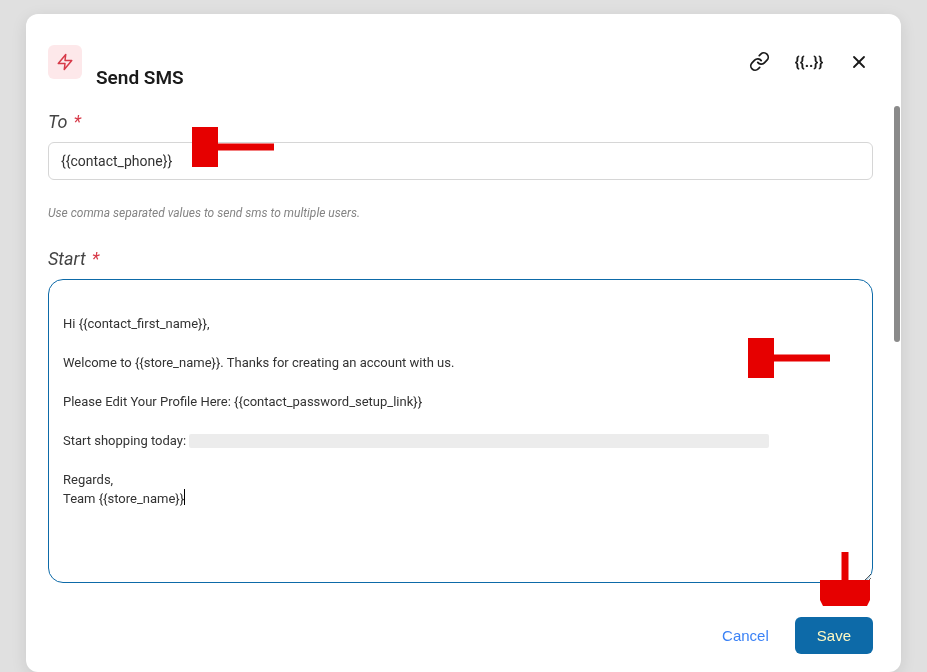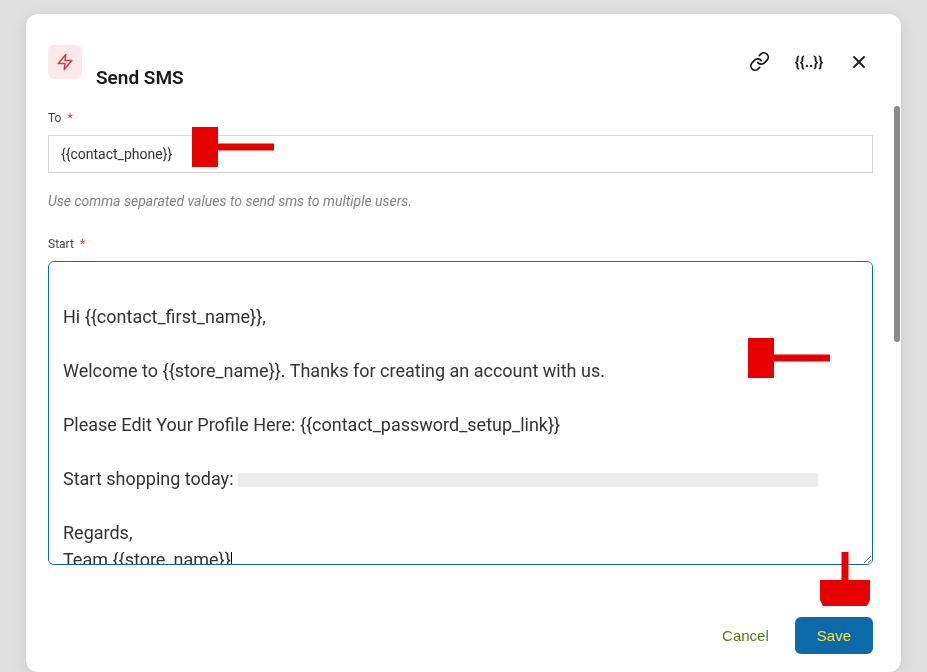--- a/index.html
+++ b/index.html
@@ -60,52 +60,53 @@
       gap: 22px;
     }
     .hact { cursor: pointer; display: flex; align-items: center; justify-content: center; width: 28px; height: 28px; }
     .body {
       flex: 1;
       padding: 8px 28px 0 22px;
       overflow: hidden;
       position: relative;
     }
     .field-label {
-      font-size: 12px;
+      font-size: 18px;
       color: #444;
       display: flex;
       align-items: center;
       gap: 6px;
       margin-bottom: 10px;
+      font-style: italic;
     }
     .req { color: #d73a49; }
     .input-box {
       width: 100%;
       border: 1px solid #d6d6d6;
-      border-radius: 0;
+      border-radius: 6px;
       padding: 10px 12px;
       font-size: 14px;
       color: #333;
       background: #fff;
       font-family: inherit;
     }
     .hint {
-      font-size: 14px;
+      font-size: 12px;
       font-style: italic;
       color: #848484;
-      margin-top: 20px;
+      margin-top: 26px;
       margin-bottom: 28px;
     }
     .textarea-box {
       width: 100%;
       height: 304px;
       border: 1px solid #0d6aa8;
-      border-radius: 6px;
+      border-radius: 15px;
       padding: 14px 14px;
-      font-size: 18px;
+      font-size: 13px;
       color: #333;
       background: #fff;
       font-family: inherit;
       line-height: 1.5;
       resize: both;
       overflow: auto;
     }
     .redacted {
       display: inline-block;
       width: 580px;
@@ -118,29 +119,29 @@
       display: flex;
       justify-content: flex-end;
       align-items: center;
       gap: 20px;
       padding: 18px 28px 18px;
     }
     .btn-cancel {
       background: none;
       border: none;
       font-size: 15px;
-      color: #4d7c0f;
+      color: #3b82f6;
       cursor: pointer;
       padding: 8px 6px;
     }
     .btn-save {
       background: #0d6aa8;
       border: none;
       border-radius: 6px;
-      color: #fde047;
+      color: #fef9c3;
       font-size: 15px;
       padding: 10px 22px;
       cursor: pointer;
       font-weight: 500;
     }
     .arrow {
       position: absolute;
       pointer-events: none;
     }
     .editable {

